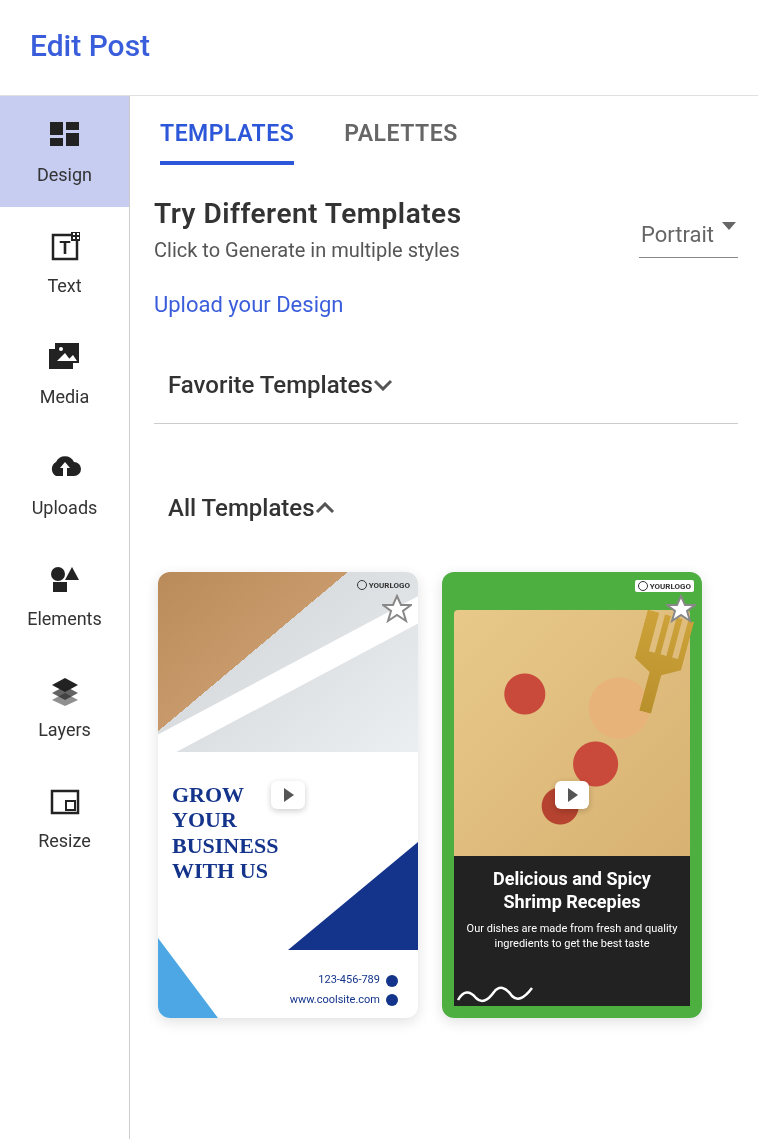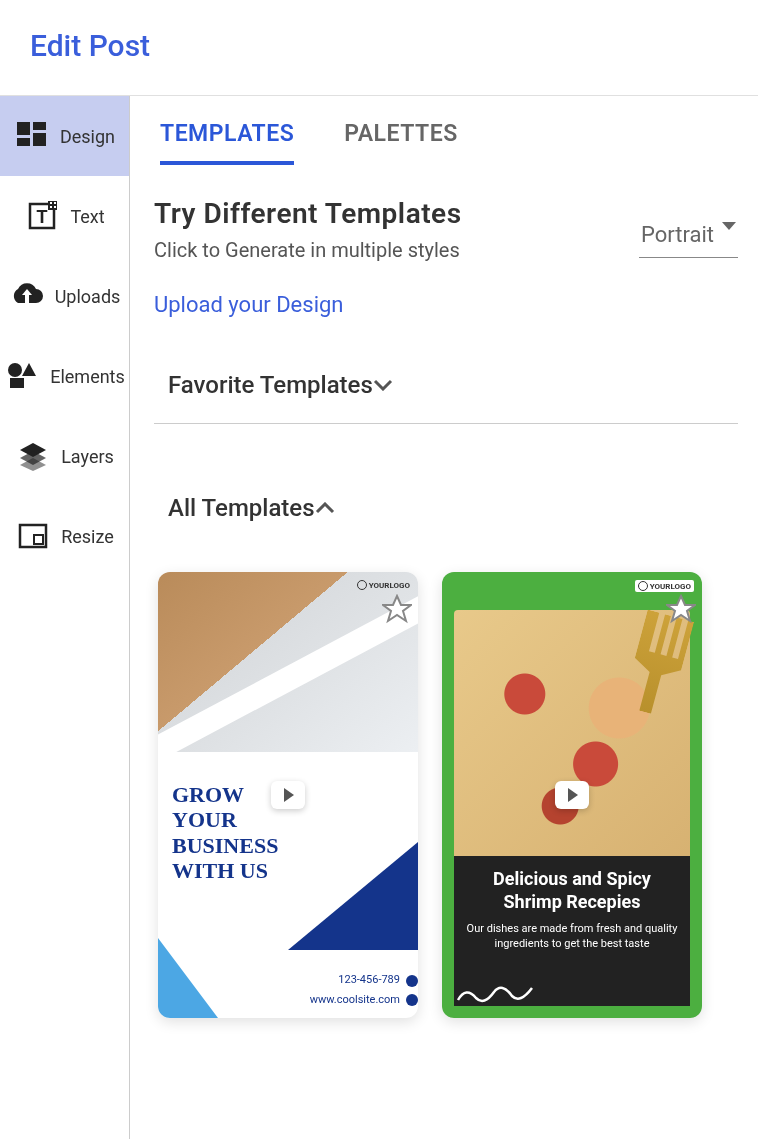--- a/index.html
+++ b/index.html
@@ -24,21 +24,21 @@
       height: calc(100% - 105px);
     }
     .sidebar {
       width: 130px;
       border-right: 1px solid #ccc;
       display: flex;
       flex-direction: column;
     }
     .side-item {
       display: flex;
-      flex-direction: row;
+      flex-direction: column;
       align-items: center;
       justify-content: center;
       padding: 22px 0;
       cursor: pointer;
       gap: 10px;
     }
     .side-item.active {
       background: #c6cdf0;
     }
     .side-item .icon-wrap {
@@ -247,21 +247,21 @@
       color: #14348b;
     }
     .card1 .biz-text .sub {
       font-size: 12px;
       color: #222;
       margin-top: 6px;
       line-height: 1.3;
     }
     .card1 .contact {
       position: absolute;
-      right: 0;
+      right: 20px;
       bottom: 8px;
       text-align: right;
       font-size: 11px;
       color: #14348b;
       line-height: 1.8;
     }
     .card1 .contact .dot {
       display: inline-block;
       width: 12px; height: 12px;
       background: #14348b;
@@ -384,20 +384,32 @@
           <rect x="3" y="3" width="24" height="24" fill="none" stroke="#222" stroke-width="2.5"></rect>
           <text x="15" y="22" font-size="18" font-family="sans-serif" font-weight="bold" fill="#222" text-anchor="middle">T</text>
           <rect x="22" y="0" width="8" height="8" fill="#fff" stroke="#222" stroke-width="2"></rect>
           <line x1="26" y1="1" x2="26" y2="7" stroke="#222" stroke-width="2"></line>
           <line x1="23" y1="4" x2="29" y2="4" stroke="#222" stroke-width="2"></line>
         </svg>
       </div>
       <span class="label">Text</span>
     </div>
 
+    <div class="side-item">
+      <div class="icon-wrap">
+        <svg width="32" height="30" viewBox="0 0 32 30">
+          <rect x="0" y="6" width="24" height="20" fill="#222"></rect>
+          <rect x="6" y="0" width="24" height="20" fill="#222"></rect>
+          <circle cx="12" cy="6" r="2" fill="#fff"></circle>
+          <polygon points="8,18 16,10 22,18" fill="#fff"></polygon>
+          <polygon points="18,18 24,12 28,18" fill="#fff"></polygon>
+        </svg>
+      </div>
+      <span class="label">Media</span>
+    </div>
 
     <div class="side-item">
       <div class="icon-wrap">
         <svg width="34" height="26" viewBox="0 0 34 26">
           <path d="M 8 20 A 8 8 0 0 1 8 6 A 10 10 0 0 1 26 6 A 7 7 0 0 1 26 20 Z" fill="#222"></path>
           <rect x="15" y="10" width="4" height="10" fill="#fff"></rect>
           <polygon points="17,6 12,12 22,12" fill="#fff"></polygon>
         </svg>
       </div>
       <span class="label">Uploads</span>

